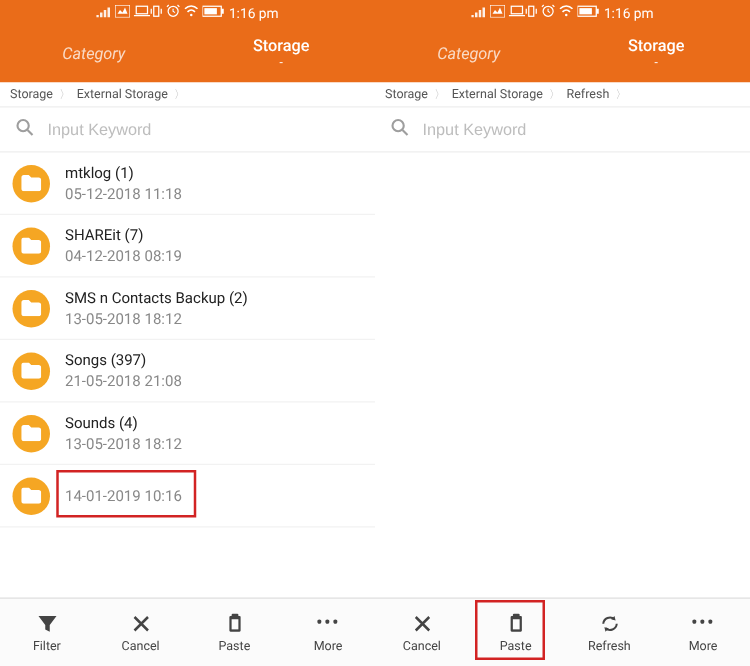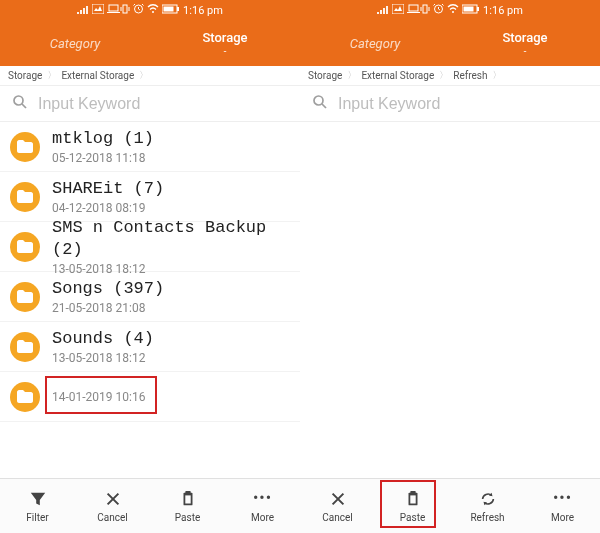--- a/index.html
+++ b/index.html
@@ -68,21 +68,21 @@
     border-bottom: 1px solid #eee;
     display: flex;
     align-items: center;
     padding: 0 12px;
     gap: 10px;
   }
   .search-icon { color: #9e9e9e; }
   .search-input {
     border: none;
     outline: none;
-    font-size: 16px;
+    font-size: 13px;
     color: #000000;
     flex: 1;
     background: transparent;
   }
   .search-input::placeholder { color: #bdbdbd; }
   .list { overflow-y: auto; height: 356px; }
   .list-item {
     height: 50px;
     border-bottom: 1px solid #f2f2f2;
     display: flex;
@@ -102,21 +102,21 @@
   .file-icon {
     width: 30px; height: 30px;
     border-radius: 50%;
     background: #6a8fa5;
     display: flex;
     align-items: center;
     justify-content: center;
     flex-shrink: 0;
   }
   .item-text { flex: 1; min-width: 0; }
-  .item-name { font-size: 17px; color: #222; line-height: 1.3; font-family: Liberation Mono, monospace; }
+  .item-name { font-size: 12px; color: #222; line-height: 1.3; }
   .item-meta { font-size: 12px; color: #888; margin-top: 1px; }
   .highlight-box {
     border: 2px solid #d22323;
     position: absolute;
     pointer-events: none;
   }
   .bottom-bar {
     position: absolute;
     left: 0;
     bottom: 0;

